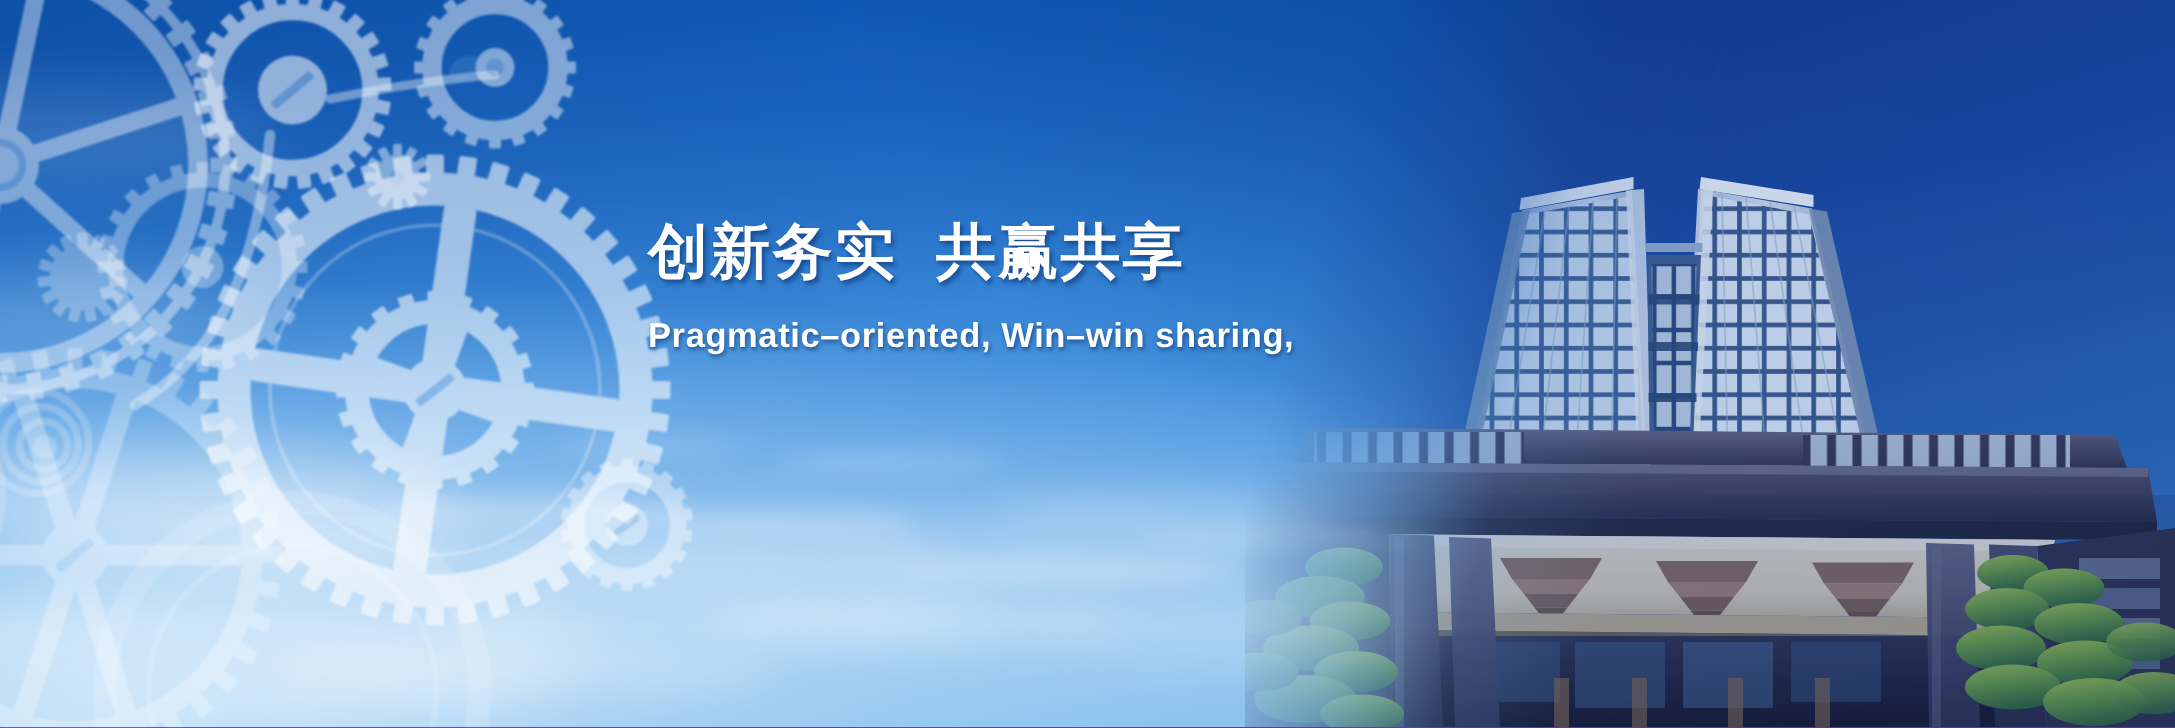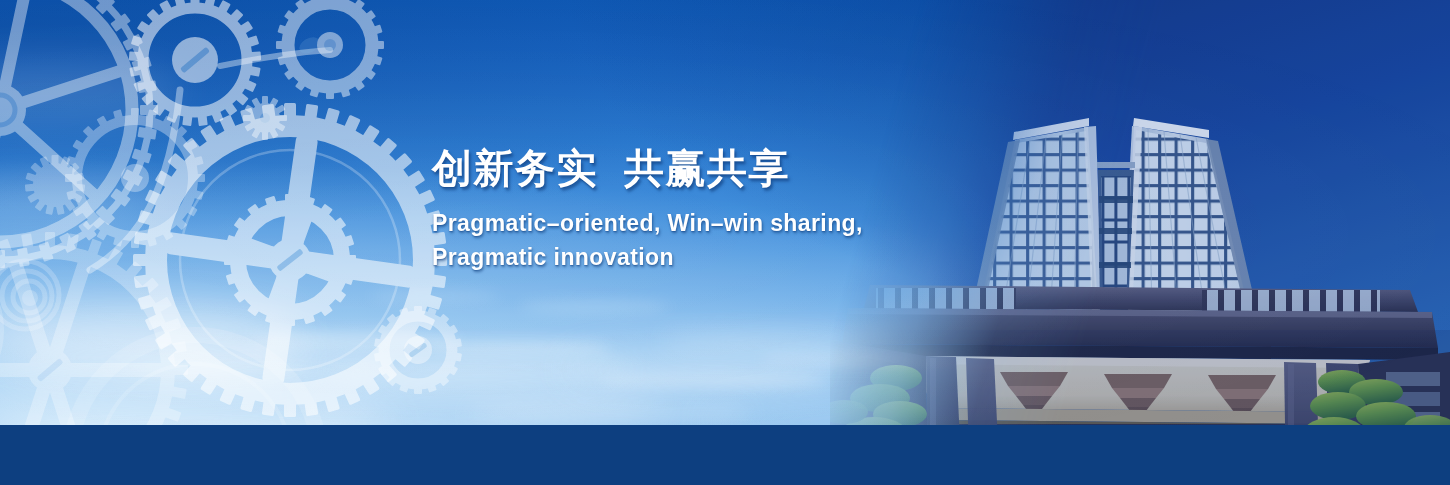--- a/index.html
+++ b/index.html
@@ -3,21 +3,21 @@
 <meta charset="utf-8">
 <style>
   html, body {
     margin: 0;
     padding: 0;
     background: #0d3f80;
   }
   #banner {
     position: relative;
     width: 1450px;
-    height: 425px;
+    height: 485px;
     overflow: hidden;
     font-family: "Liberation Sans", sans-serif;
     background: #be185d;
   }
 
   
   .sky-base {
     position: absolute; inset: 0;
     background:
       linear-gradient(to bottom,
@@ -1252,17 +1252,16 @@
       <rect x="0" y="0" width="620" height="485" fill="#2a55a8" opacity=".16"></rect>
       <rect x="0" y="330" width="620" height="155" fill="#1a2a62" opacity=".18"></rect>
     </svg>
   </div>
 
   <div class="copy">
     <div class="headline">
       <span>创新务实</span><span class="gap"></span><span>共赢共享</span>
     </div>
     <div class="subline">Pragmatic–oriented, Win–win sharing,</div>
-    <div class="subline" style="margin-top:2px;">Pragmatic innovation</div>
   </div>
 
   <div class="finish"></div>
 </div>
 
 </body></html>

